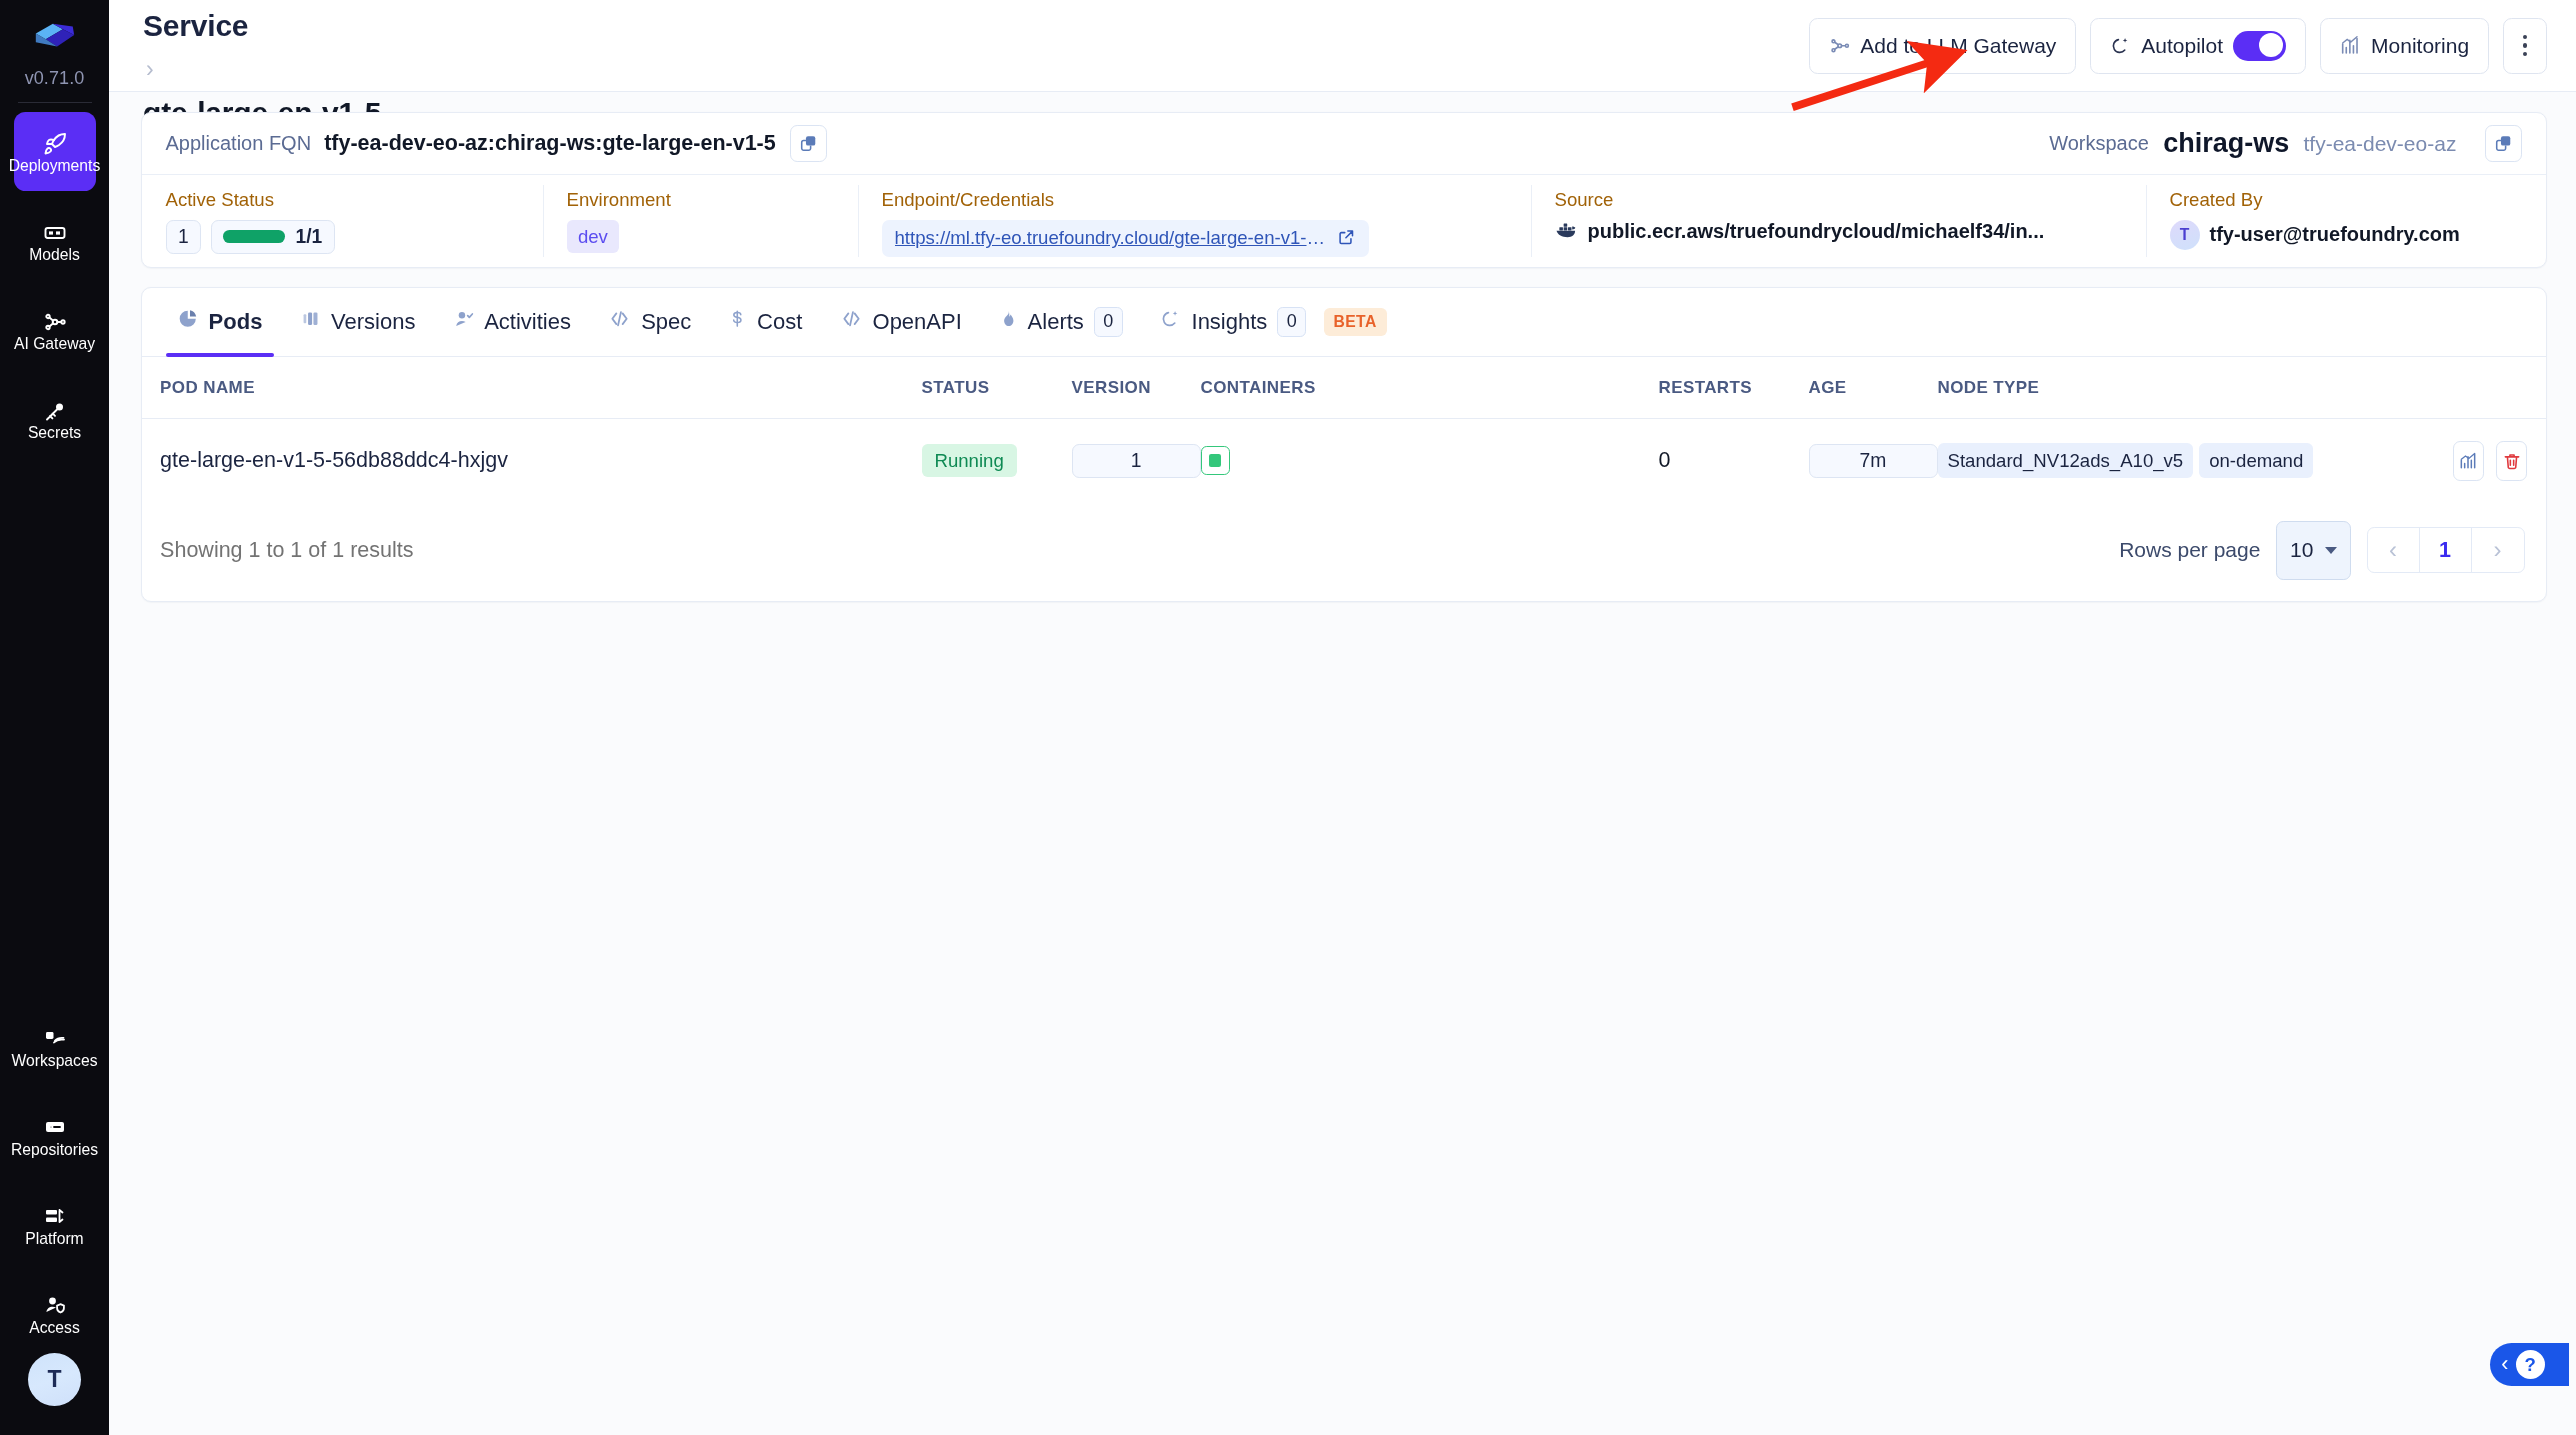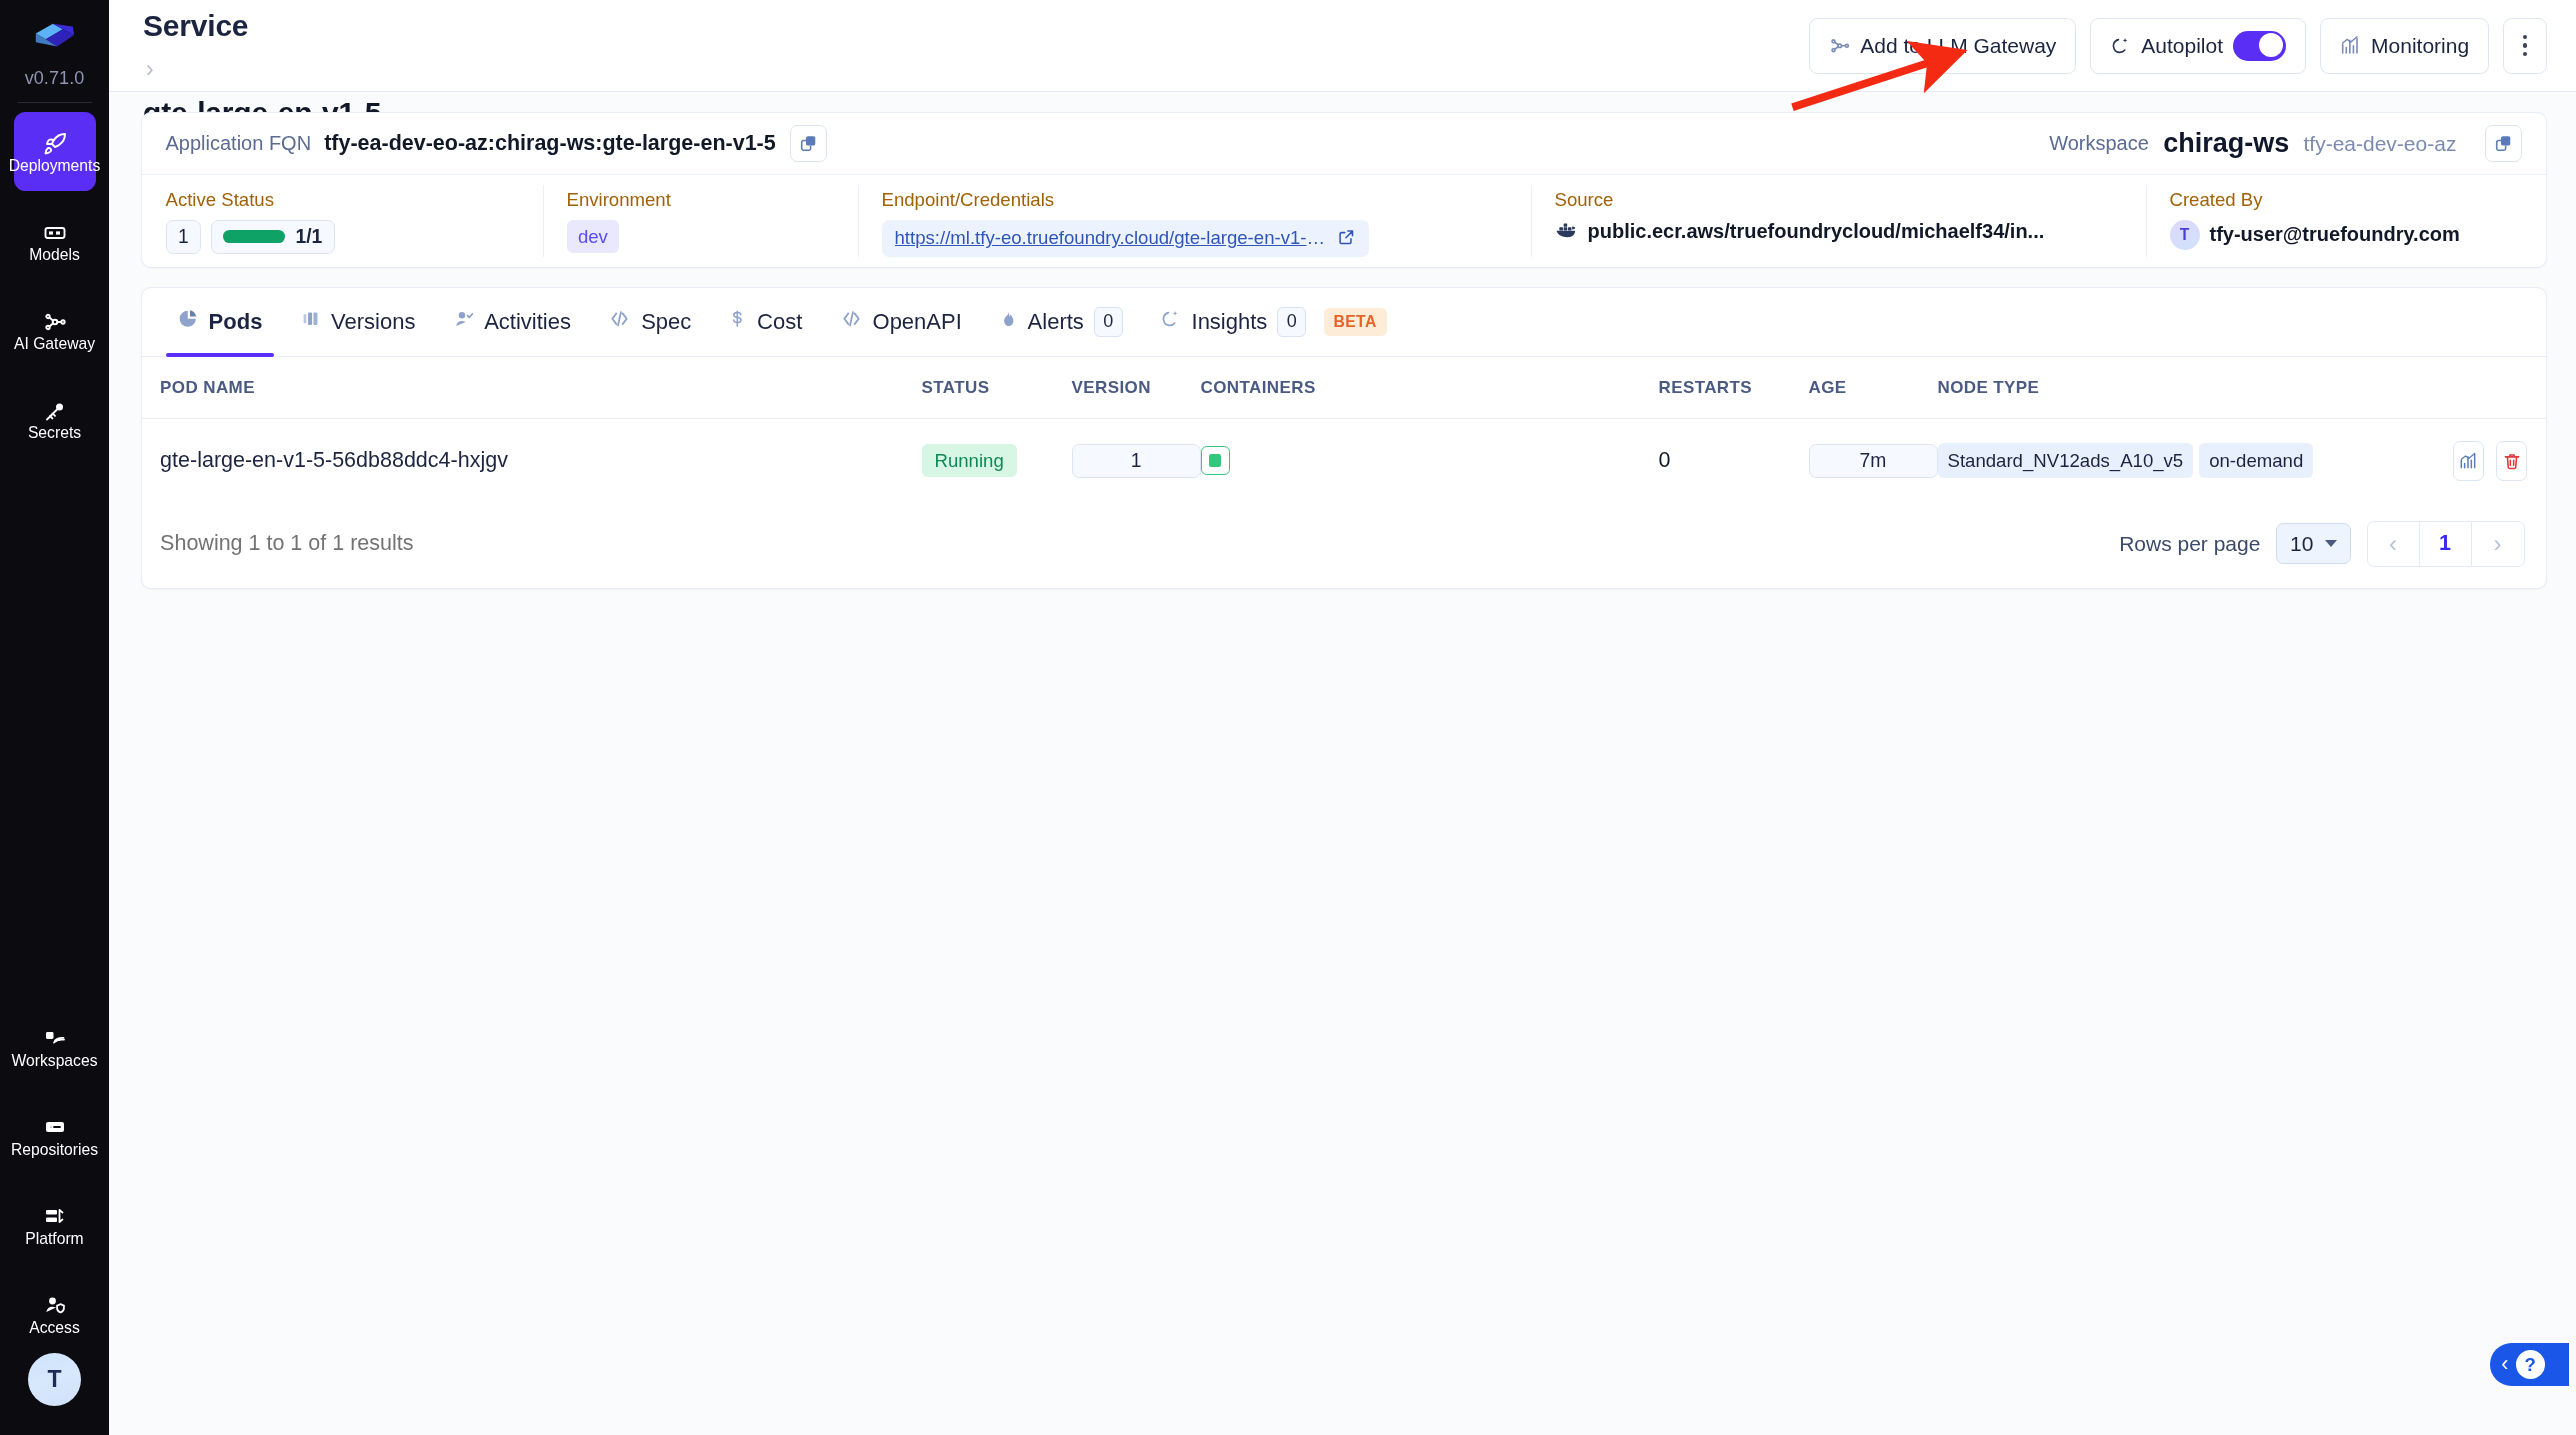--- a/index.html
+++ b/index.html
@@ -209,21 +209,21 @@
     display:flex;align-items:center;justify-content:center;cursor:pointer;
   }
 
   .table-footer {
     display:flex; align-items:center; padding: 18.6px 21.5px 21.5px 18.6px;
   }
   .footer-text { font-size: 21.5px; color:#737373; }
   .footer-right { margin-left:auto; display:flex; align-items:center; gap: 15.7px; }
   .rpp-label { font-size: 21px; color:#3c4a6b; }
   .rpp-select {
-    height: 41px; border:0.7px solid #cfdcef; background:#eef4fd; border-radius:7.2px;
+    height: 59px; border:0.7px solid #cfdcef; background:#eef4fd; border-radius:7.2px;
     display:flex; align-items:center; gap: 11.4px; padding: 0 13px; cursor:pointer;
     font-size:21px; color:#1b2440;
   }
   .caret { width:0;height:0;border-left:6.4px solid transparent;border-right:6.4px solid transparent;border-top:7.9px solid #4a5a82;}
   .pager { display:flex; border:0.7px solid #e3eaf6; border-radius:7.2px; overflow:hidden; background:#fff;}
   .pg {
     width: 52px; height: 44px; display:flex; align-items:center; justify-content:center;
     font-size: 21.5px; color:#b9c2d6; cursor:pointer; border-right:0.7px solid #e3eaf6;
   }
   .pg:last-child { border-right:none; }

